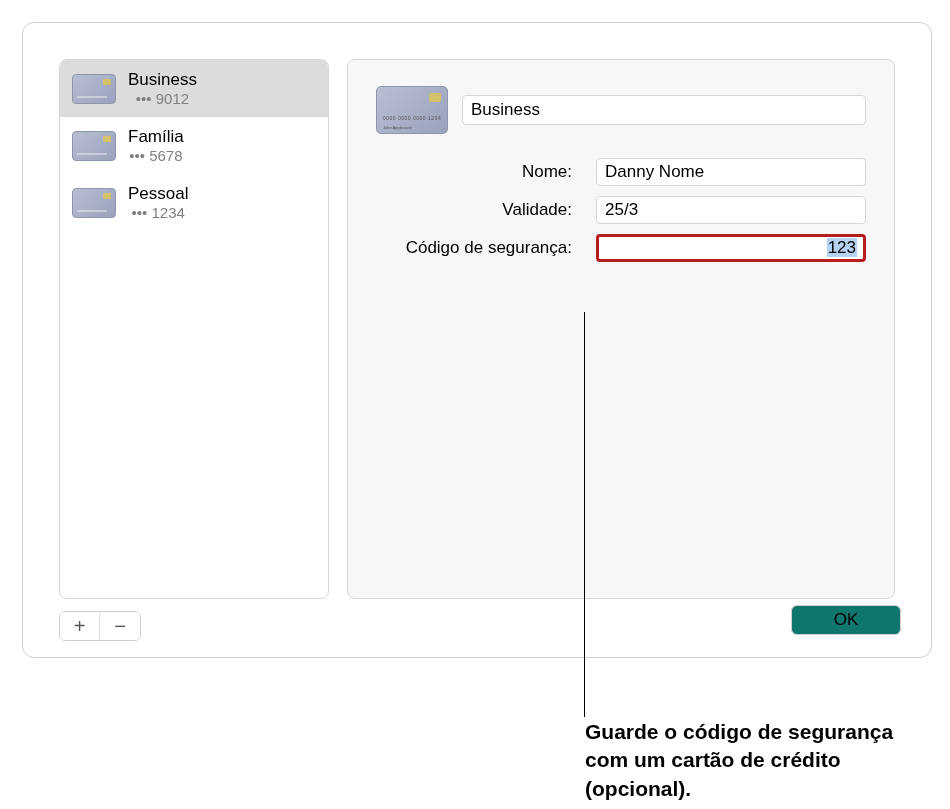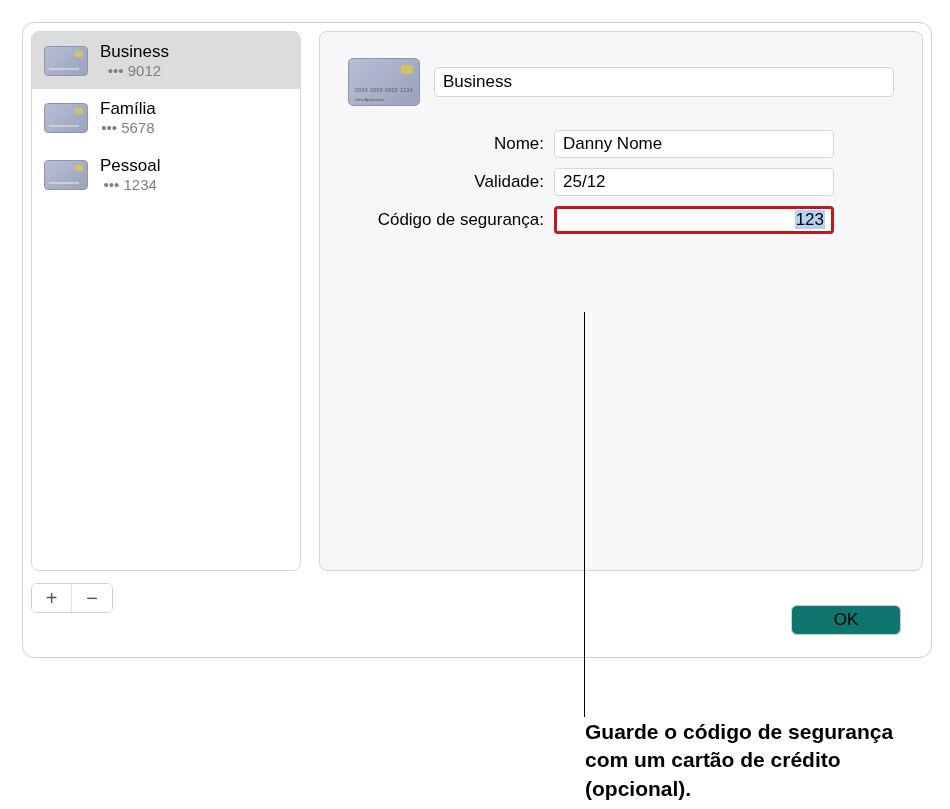--- a/index.html
+++ b/index.html
@@ -12,21 +12,21 @@
     }
     .window {
       position: absolute;
       left: 22px;
       top: 22px;
       width: 910px;
       height: 636px;
       border: 1px solid #cfcfcf;
       border-radius: 12px;
       background: #ffffff;
-      padding: 8px;
+      padding: 36px;
     }
     .content {
       display: flex;
       gap: 18px;
       height: 540px;
     }
     .sidebar {
       width: 270px;
       border: 1px solid #d6d6d6;
       border-radius: 8px;
@@ -141,21 +141,21 @@
       font-size: 17px;
     }
     .form-rows {
       display: flex;
       flex-direction: column;
       gap: 10px;
     }
     .form-row {
       display: flex;
       align-items: center;
-      gap: 10px;
+      gap: 24px;
     }
     .form-label {
       width: 196px;
       text-align: right;
       font-size: 17px;
       color: #000;
     }
     .form-input {
       flex: 1;
       max-width: 280px;
@@ -277,21 +277,21 @@
         <div class="title-input">Business</div>
       </div>
 
       <div class="form-rows">
         <div class="form-row">
           <div class="form-label">Nome:</div>
           <div class="form-input">Danny Nome</div>
         </div>
         <div class="form-row">
           <div class="form-label">Validade:</div>
-          <div class="form-input">25/12</div>
+          <div class="form-input">25/3</div>
         </div>
         <div class="form-row">
           <div class="form-label">Código de segurança:</div>
           <div class="form-input focused"><span class="highlighted-text">123</span></div>
         </div>
       </div>
     </div>
 
   </div>
 

